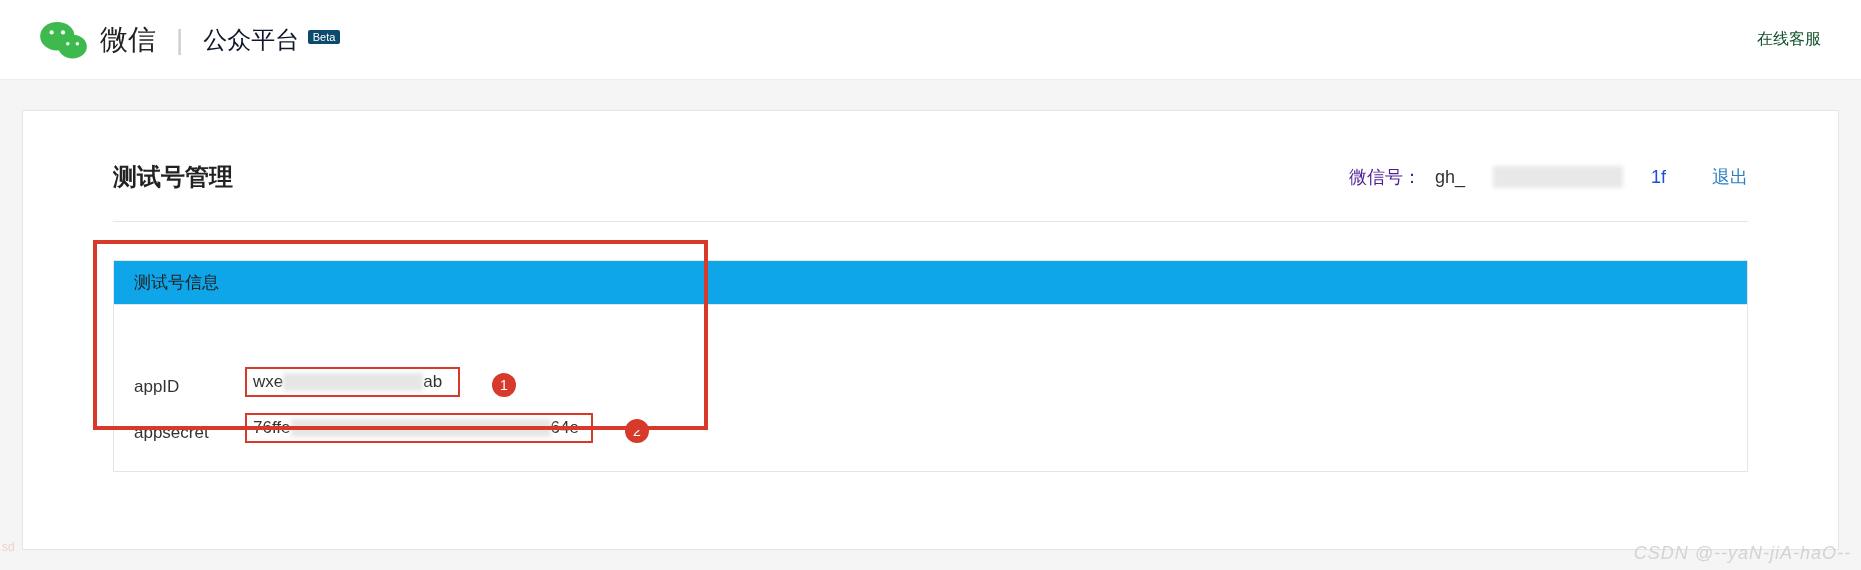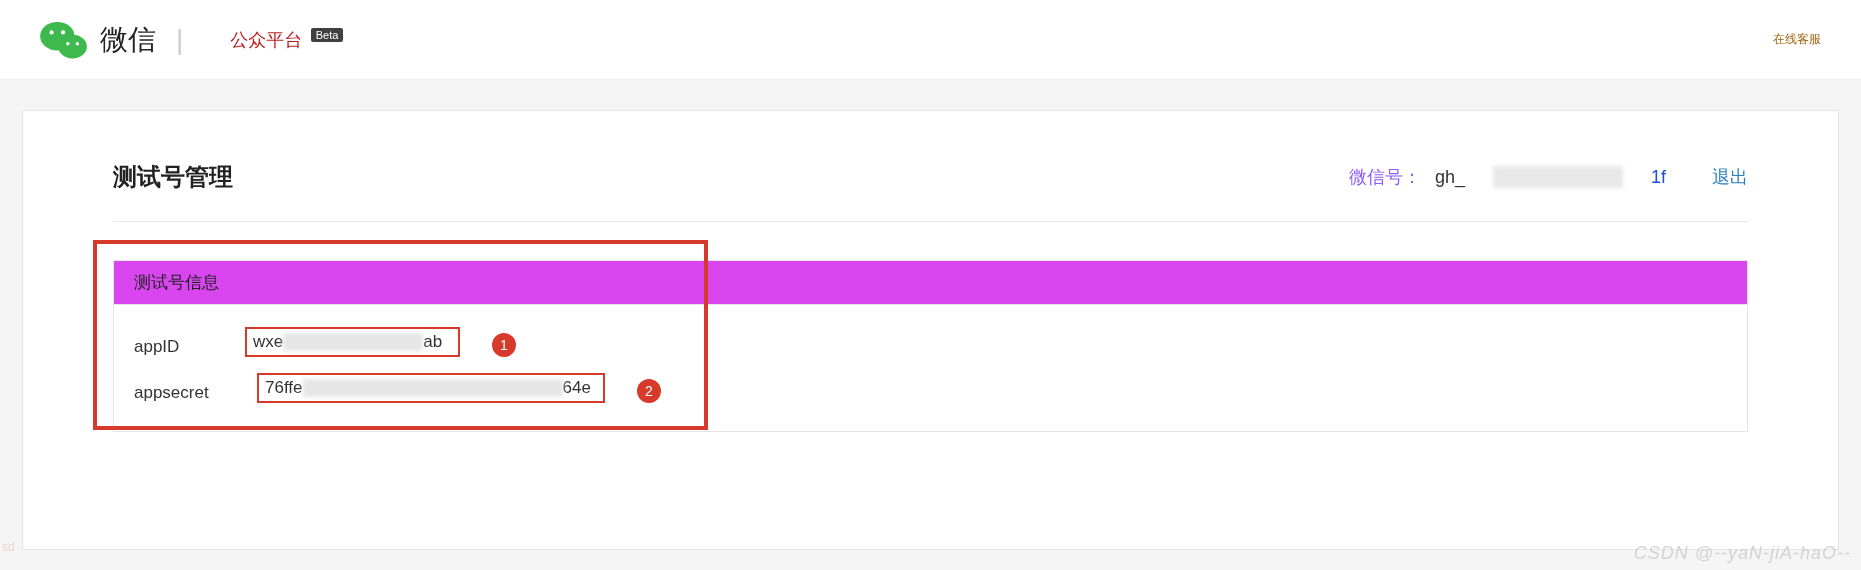--- a/index.html
+++ b/index.html
@@ -35,38 +35,37 @@
       font-size: 28px;
       color: #222;
       font-weight: 400;
     }
     .brand-divider {
       color: #ccc;
       font-size: 28px;
       margin: 0 8px;
     }
     .brand-platform {
-      font-size: 18px;
-      color: #b91c1c;
+      font-size: 24px;
+      color: #0f172a;
       font-weight: 400;
-      margin-left: 27px;
     }
     .beta-badge {
-      background: #404040;
+      background: #0c4a6e;
       color: #fff;
       font-size: 11px;
       padding: 1px 5px;
       border-radius: 2px;
       margin-left: 4px;
       vertical-align: super;
     }
     .header-right {
       margin-left: auto;
-      font-size: 12px;
-      color: #a16207;
+      font-size: 16px;
+      color: #14532d;
     }
     .content-wrap {
       margin: 30px 22px 0 22px;
       background: #fff;
       border: 1px solid #e5e5e5;
       padding: 50px 90px 60px 90px;
       min-height: 440px;
     }
     .page-top {
       display: flex;
@@ -79,21 +78,21 @@
       color: #222;
       font-weight: 600;
     }
     .account-area {
       margin-left: auto;
       display: flex;
       align-items: center;
       gap: 14px;
       font-size: 18px;
     }
-    .account-label { color: #8b5cf6; }
+    .account-label { color: #4c1d95; }
     .account-id-wrap {
       display: inline-flex;
       align-items: center;
       position: relative;
       gap: 28px;
     }
     .account-id-pre { color: #333; }
     .account-id-cen {
       display: inline-block;
       width: 130px;
@@ -118,21 +117,21 @@
       width: 615px;
       height: 190px;
       border: 4px solid #d73a2a;
       pointer-events: none;
       z-index: 3;
     }
     .info-box {
       border: 1px solid #e5e5e5;
     }
     .info-header {
-      background: #d946ef;
+      background: #0ea5e9;
       border-bottom: 1px solid #e5e5e5;
       padding: 10px 20px;
       font-size: 17px;
       color: #222;
       font-weight: 500;
     }
     .info-body {
       padding: 14px 20px 20px 20px;
     }
     .info-row {
@@ -148,22 +147,22 @@
     }
     .info-val {
       border: 2px solid #d73a2a;
       padding: 2px 10px 2px 6px;
       display: inline-flex;
       align-items: center;
       min-height: 30px;
       color: #333;
       position: relative;
     }
-    .info-val-1 { width: 215px; }
-    .info-val-2 { width: 348px; margin-left: 12px; }
+    .info-val-1 { width: 215px; margin-top: 40px; }
+    .info-val-2 { width: 348px; }
     .censor {
       display: inline-block;
       background: #e6e6e6;
       filter: blur(2px);
       height: 18px;
     }
     .num-badge {
       width: 24px;
       height: 24px;
       border-radius: 12px;

